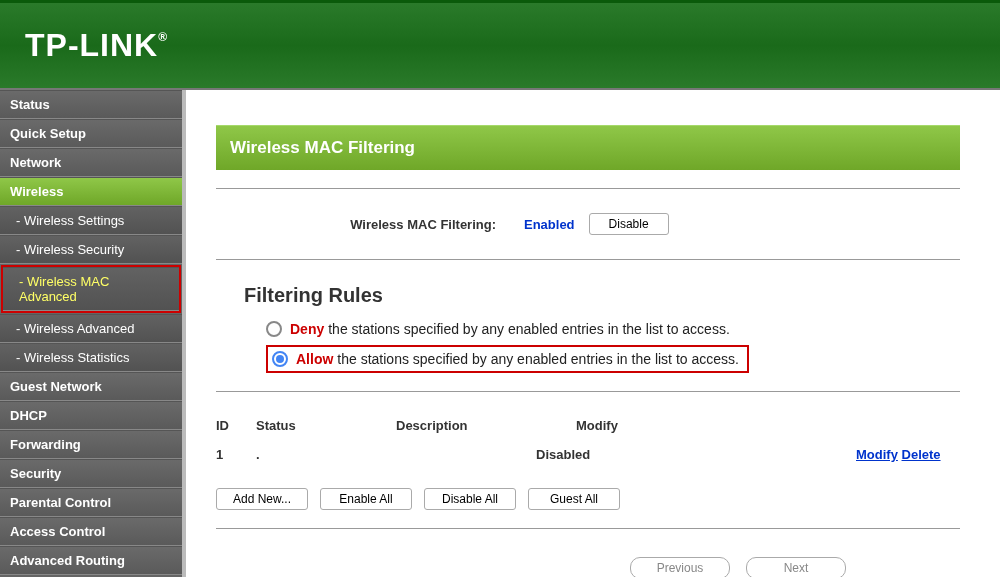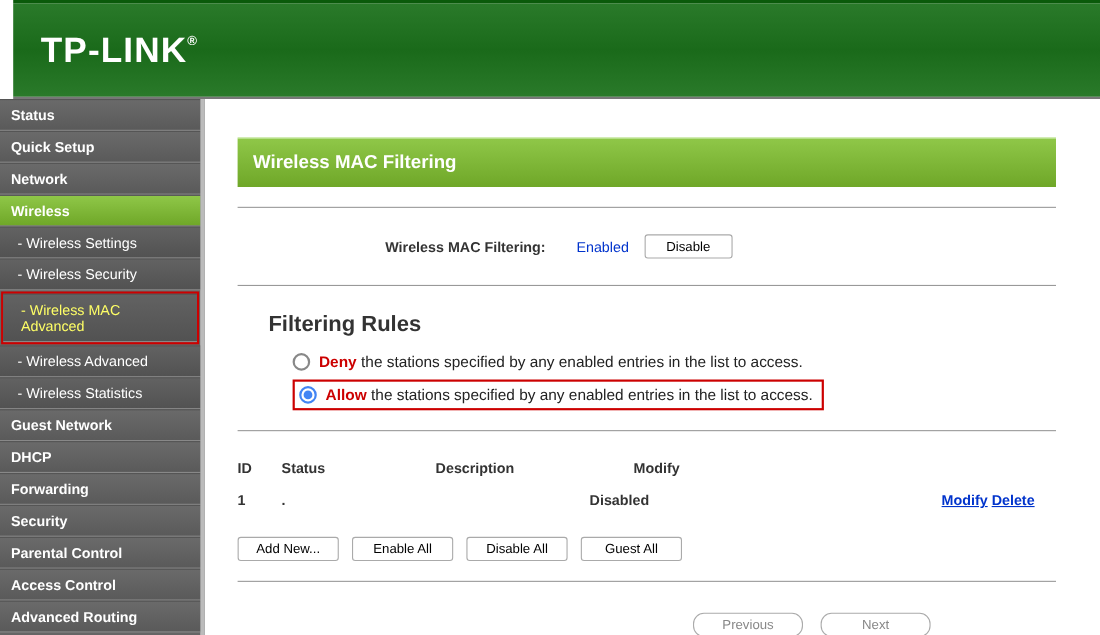--- a/index.html
+++ b/index.html
@@ -1,32 +1,32 @@
 <!DOCTYPE html>
 <html><head>
   <meta charset="utf-8">
   <style>
     * { box-sizing: border-box; margin: 0; padding: 0; }
     body { font-family: Arial, sans-serif; font-size: 13px; width: 1000px; background: #fff; color: #333; }
-    .header { background: linear-gradient(to bottom, #2a7a2a, #1a6a1a, #2a7a2a); height: 90px; border-top: 3px solid #0a5a0a; border-bottom: 2px solid #777; display: flex; align-items: center; padding-left: 25px; margin-left: 12px; }
+    .header { background: linear-gradient(to bottom, #2a7a2a, #1a6a1a, #2a7a2a); height: 90px; border-top: 3px solid #0a5a0a; border-bottom: 2px solid #777; display: flex; align-items: center; padding-left: 25px; }
     .logo { color: #fff; font-size: 32px; font-weight: bold; letter-spacing: 1px; }
     .logo sup { font-size: 12px; vertical-align: top; position: relative; top: 3px; }
     .container { display: flex; }
     .sidebar { width: 186px; background: #656565; border-right: 4px solid #bbb; }
     .nav-item { display: block; padding: 6px 10px; color: #fff; font-size: 13px; font-weight: bold; border-bottom: 1px solid #888; border-top: 1px solid #555; cursor: pointer; background: linear-gradient(to bottom, #6a6a6a, #5a5a5a); }
     .nav-item.active { background: linear-gradient(to bottom, #8fc748, #6fa728); color: #fff; }
     .nav-item.sub { padding-left: 16px; font-weight: normal; background: linear-gradient(to bottom, #626262, #525252); }
     .nav-item.sub.highlight { color: #ffff66; }
     .highlight-box { border: 2px solid #cc0000; margin: 1px; }
     .main { flex: 1; padding: 15px 40px 20px 30px; }
     .page-title-bar { background: linear-gradient(to bottom, #8fc748, #6fa728); color: #fff; font-size: 17px; font-weight: bold; padding: 12px 14px; margin-top: 20px; border-top: 1px solid #a5d96a; }
     .hr-line { border: none; border-top: 1px solid #999; margin: 18px 0; }
     .status-row { display: flex; align-items: center; padding: 6px 0 6px 90px; }
     .status-label { font-weight: bold; width: 190px; text-align: right; margin-right: 28px; }
-    .status-value { color: #0033cc; font-weight: normal; margin-right: 14px; }
+    .status-value { color: #0033cc; font-weight: bold; margin-right: 14px; }
     .btn { background: #fff; border: 1px solid #aaa; border-radius: 3px; padding: 3px 14px; font-size: 12px; cursor: pointer; min-width: 80px; }
     .section-title { font-size: 20px; font-weight: bold; margin: 24px 0 14px 28px; }
     .radio-row { display: flex; align-items: center; margin: 8px 0 8px 50px; font-size: 14px; }
     .radio-circle { width: 16px; height: 16px; border: 2px solid #888; border-radius: 50%; margin-right: 8px; position: relative; cursor: pointer; }
     .radio-circle.checked { border-color: #4285f4; }
     .radio-circle.checked::after { content: ""; position: absolute; width: 8px; height: 8px; background: #4285f4; border-radius: 50%; top: 2px; left: 2px; }
     .radio-label .keyword { color: #cc0000; font-weight: bold; margin-right: 4px; }
     .radio-label { color: #222; }
     .highlight-border { border: 2px solid #cc0000; padding: 4px 8px 4px 4px; display: inline-flex; align-items: center; }
     .table { width: 100%; margin-top: 10px; }

